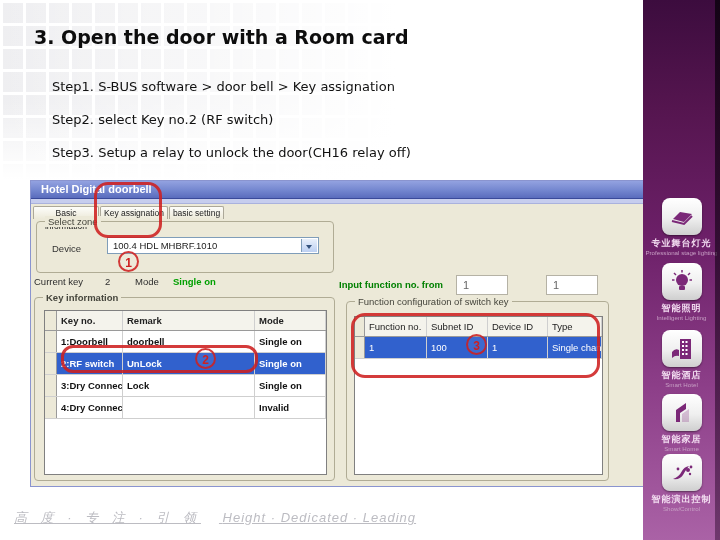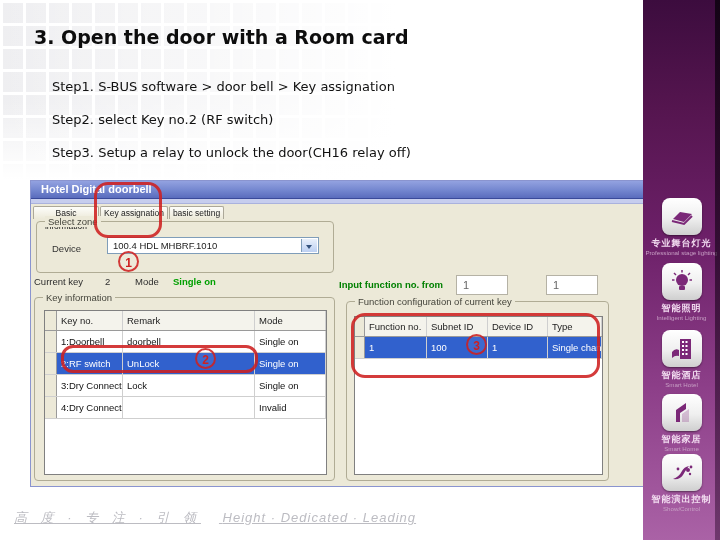--- a/index.html
+++ b/index.html
@@ -54,21 +54,21 @@
 
   .ck-row span{position:absolute;top:95px;font-size:9.5px;color:#2d2d2d;}
   .ck-label{left:3px}.ck-value{left:74px}.ck-mode-label{left:104px}
   .ck-mode-value{left:142px;color:#00a000 !important;font-weight:bold;}
 
   .input-fn-label{position:absolute;left:308px;top:98px;font-size:9.5px;font-weight:bold;color:#008000;}
   .num-box{position:absolute;top:94px;width:52px;height:20px;background:#fff;border:1px solid #b5b2a5;
     box-sizing:border-box;font-size:11px;color:#666;line-height:18px;padding-left:6px;}
   .num1{left:425px}.num2{left:515px}
 
-  .g-keyinfo{left:3px;top:116px;width:301px;height:184px;}
+  .g-keyinfo{left:3px;top:116px;width:301px;height:184px;font-weight:bold;}
   .g-funccfg{left:315px;top:120px;width:263px;height:180px;}
 
   .tbl{position:absolute;background:#fff;border:1px solid #808080;box-sizing:border-box;overflow:hidden;}
   .tbl-left{left:9px;top:12px;width:283px;height:165px;}
   .tbl-right{left:7px;top:14px;width:249px;height:159px;}
   .trow{display:flex;height:21px;line-height:21px;font-size:9.5px;color:#111;
     border-bottom:1px solid #cfcfcf;}
   .thead{height:19px;line-height:19px;background:#f4f3ec;border-bottom:1px solid #9a9a9a;color:#222;}
   .tc{box-sizing:border-box;padding-left:4px;border-right:1px solid #cfcfcf;
     white-space:nowrap;overflow:hidden;}
@@ -184,21 +184,21 @@
         <div class="trow">
           <span class="tc c0 sel-col"></span>
           <span class="tc c1">4:Dry Connect 2</span>
           <span class="tc c2"></span>
           <span class="tc c3">Invalid</span>
         </div>
       </div>
     </div>
 
     <div class="group g-funccfg">
-      <span class="group-label">Function configuration of current key</span>
+      <span class="group-label">Function configuration of switch key</span>
       <div class="tbl tbl-right">
         <div class="trow thead">
           <span class="tc c0 sel-col"></span>
           <span class="tc c1">Function no.</span>
           <span class="tc c2">Subnet ID</span>
           <span class="tc c3">Device ID</span>
           <span class="tc c4">Type</span>
         </div>
         <div class="trow row-selected">
           <span class="tc c0 sel-col"></span>

